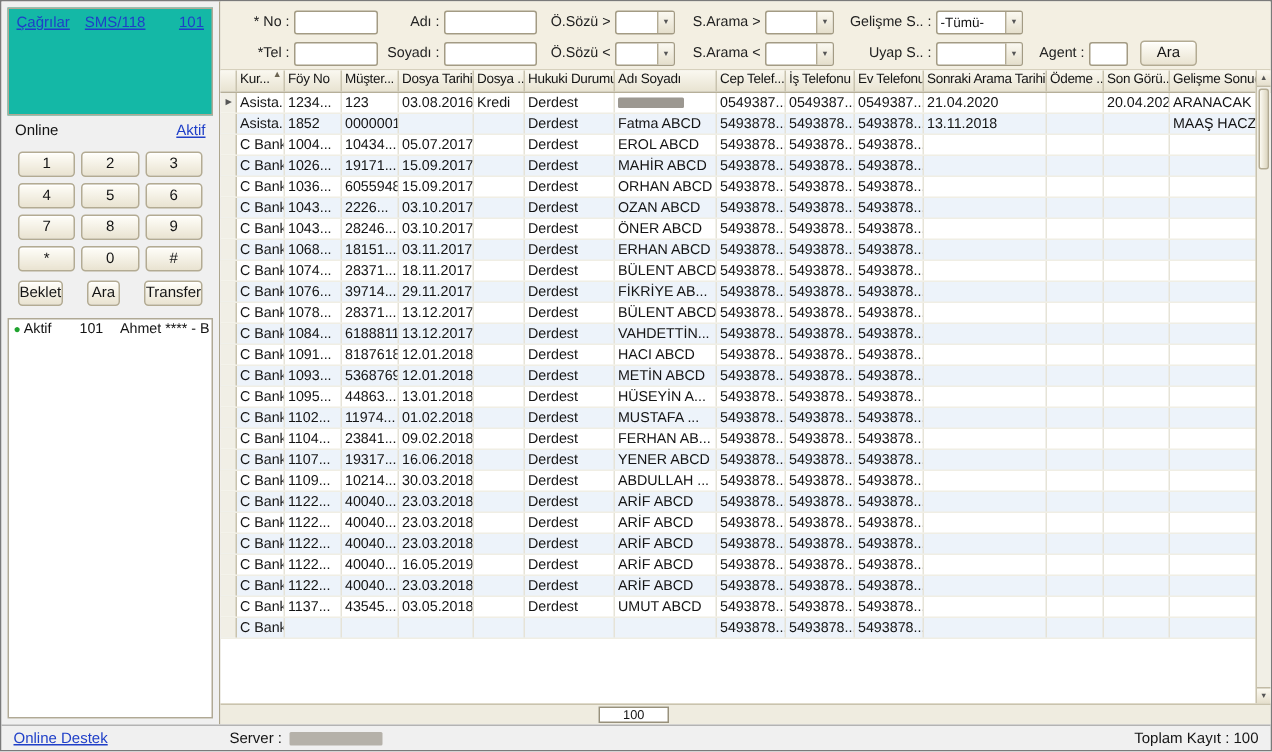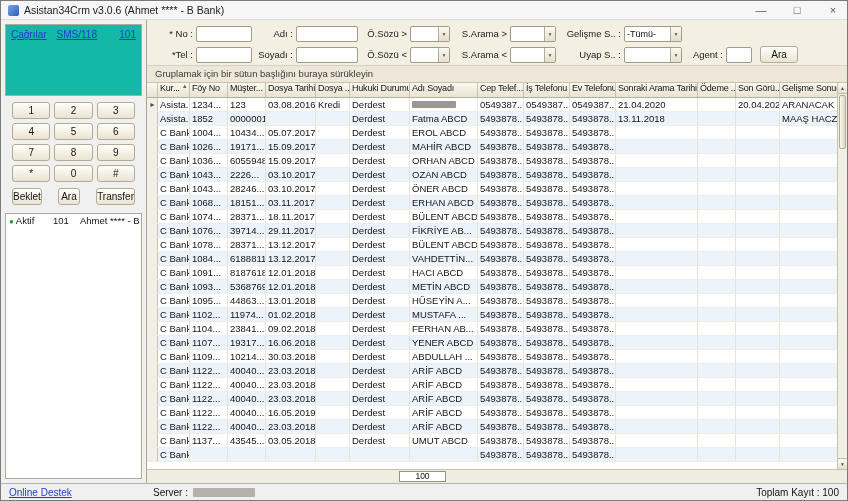--- a/index.html
+++ b/index.html
@@ -102,39 +102,34 @@
   .statusbar{height:17px;flex:0 0 17px;background:#f0f0f0;border-top:1px solid #b3b3b3;display:flex;align-items:center;font-size:10px;position:relative;padding:0 8px}
   .server-group{position:absolute;left:152px;display:flex;align-items:center;gap:5px}
   .redact-bar{display:inline-block;width:62px;height:9px;background:#b5b1a9;border-radius:1px}
   .total-label{margin-left:auto;white-space:nowrap}
 </style>
 </head>
 <body>
 
 <div class="window">
 
-  <div class="titlebar">
-    <span class="app-icon"></span>
-    <span class="title-text">Asistan34Crm v3.0.6 (Ahmet **** - B Bank)</span>
-    <div class="win-controls">
-      <span>—</span>
-      <span>□</span>
-      <span>×</span>
-    </div>
-  </div>
 
   <div class="content">
 
     <div class="sidebar">
       <div class="callbox">
         <div class="callbox-links">
           <a class="link">Çağrılar</a>
           <a class="link">SMS/118</a>
           <a class="link ext-link">101</a>
         </div>
+      </div>
+      <div class="status-row">
+        <span>Online</span>
+        <a class="link aktif-link">Aktif</a>
       </div>
       <div class="dialpad" id="dialpad">
           <div class="btn">1</div>
           <div class="btn">2</div>
           <div class="btn">3</div>
           <div class="btn">4</div>
           <div class="btn">5</div>
           <div class="btn">6</div>
           <div class="btn">7</div>
           <div class="btn">8</div>
@@ -200,21 +195,20 @@
             <div class="f-sel ctl-uyap">
               <span class="val"></span>
               <span class="dd">▼</span>
             </div>
             <span class="f-lab lab-agent">Agent :</span>
             <div class="f-inp ctl-agent"></div>
             <div class="btn ara-btn">Ara</div>
           </div>
         </div>
 
-      <div class="grouphint">Gruplamak için bir sütun başlığını buraya sürükleyin</div>
 
       <div class="gridwrap">
         <div class="grid-header" id="gridheader">
             <div class="hcell c0"></div>
             <div class="hcell c1">
               <span class="hlabel">Kur...</span>
               <span class="sortglyph">▲</span>
             </div>
             <div class="hcell c2">
               <span class="hlabel">Föy No</span>

